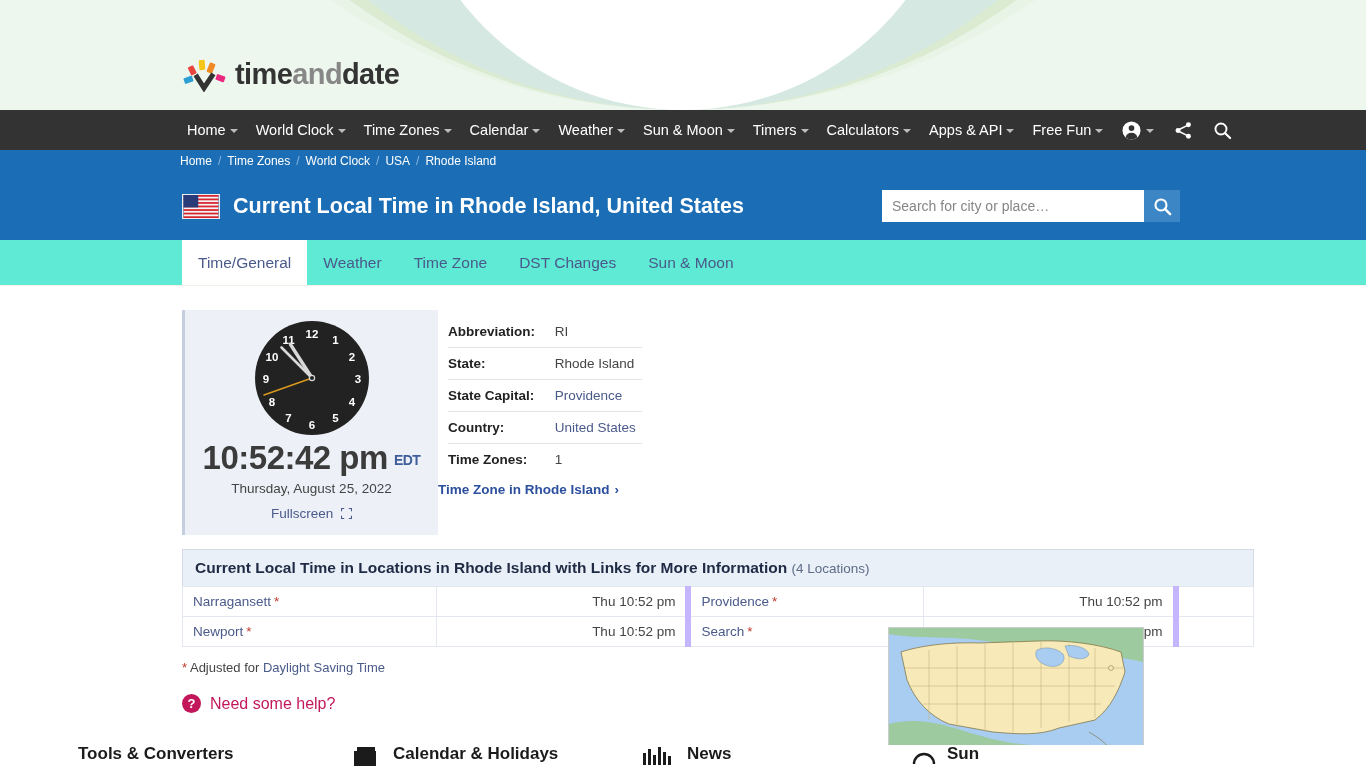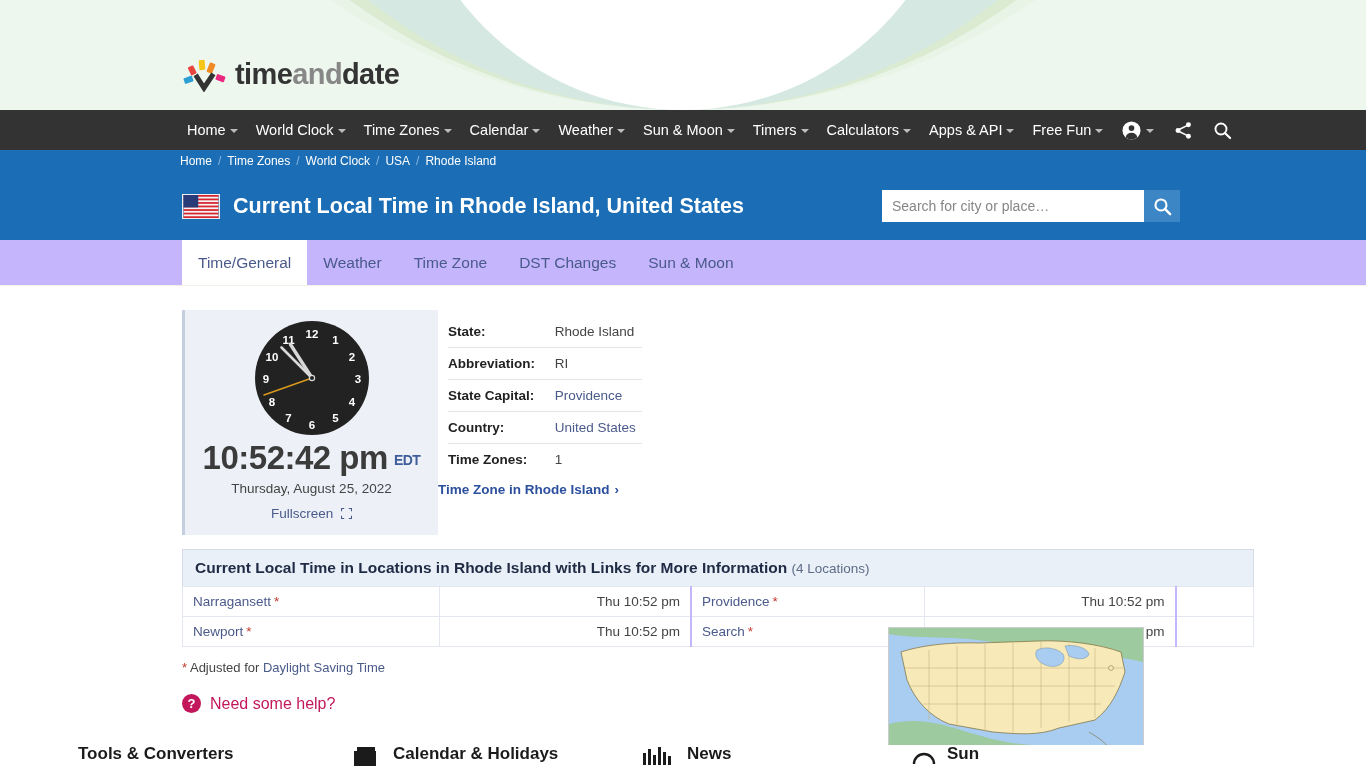--- a/index.html
+++ b/index.html
@@ -159,21 +159,21 @@
     border: none;
     cursor: pointer;
     display: flex;
     align-items: center;
     justify-content: center;
   }
 
   
   .tabbar {
     height: 46px;
-    background: #c4b5fd;
+    background: #5eead4;
     display: flex;
     align-items: stretch;
     padding-left: 182px;
     border-bottom: 1px solid #f5f1e8;
   }
   .tab {
     display: flex;
     align-items: center;
     padding: 0 16px;
     font-size: 15.5px;
@@ -307,21 +307,21 @@
   .loctable td {
     font-size: 13.5px;
     padding: 7px 10px;
     border: 1px solid #e3e8f0;
     background: #ffffff;
     color: #444;
   }
   .loctable td.city a { color: #4a5a8a; text-decoration: none; cursor: pointer; }
   .star { color: #c0392b; margin-left: 3px; }
   .loctable td.time { text-align: right; white-space: nowrap; color: #444; }
-  .loctable td.pad { border-left: 2px solid #c4b5fd; }
+  .loctable td.pad { border-left: 6px solid #c4b5fd; }
 
   .footnote {
     margin-top: 13px;
     font-size: 13px;
     color: #444444;
   }
   .footnote .star2 { color: #c0392b; }
   .footnote a { color: #4a5a8a; text-decoration: none; cursor: pointer; }
 
   .helprow {
@@ -555,26 +555,26 @@
         <svg width="11" height="11" viewBox="0 0 12 12" style="vertical-align:-1px;margin-left:4px">
           <path d="M0.5 3.5v-3h3 M8.5 0.5h3v3 M11.5 8.5v3h-3 M3.5 11.5h-3v-3" stroke="#4a5a8a" stroke-width="1.3" fill="none"></path>
         </svg>
       </div>
     </div>
 
     <div>
       <table class="infotable">
         <tbody>
           <tr>
+            <td class="k">Abbreviation:</td>
+            <td class="v">RI</td>
+          </tr>
+          <tr>
             <td class="k">State:</td>
             <td class="v">Rhode Island</td>
-          </tr>
-          <tr>
-            <td class="k">Abbreviation:</td>
-            <td class="v">RI</td>
           </tr>
           <tr>
             <td class="k">State Capital:</td>
             <td class="v"><a>Providence</a></td>
           </tr>
           <tr>
             <td class="k">Country:</td>
             <td class="v"><a>United States</a></td>
           </tr>
           <tr class="nb">

